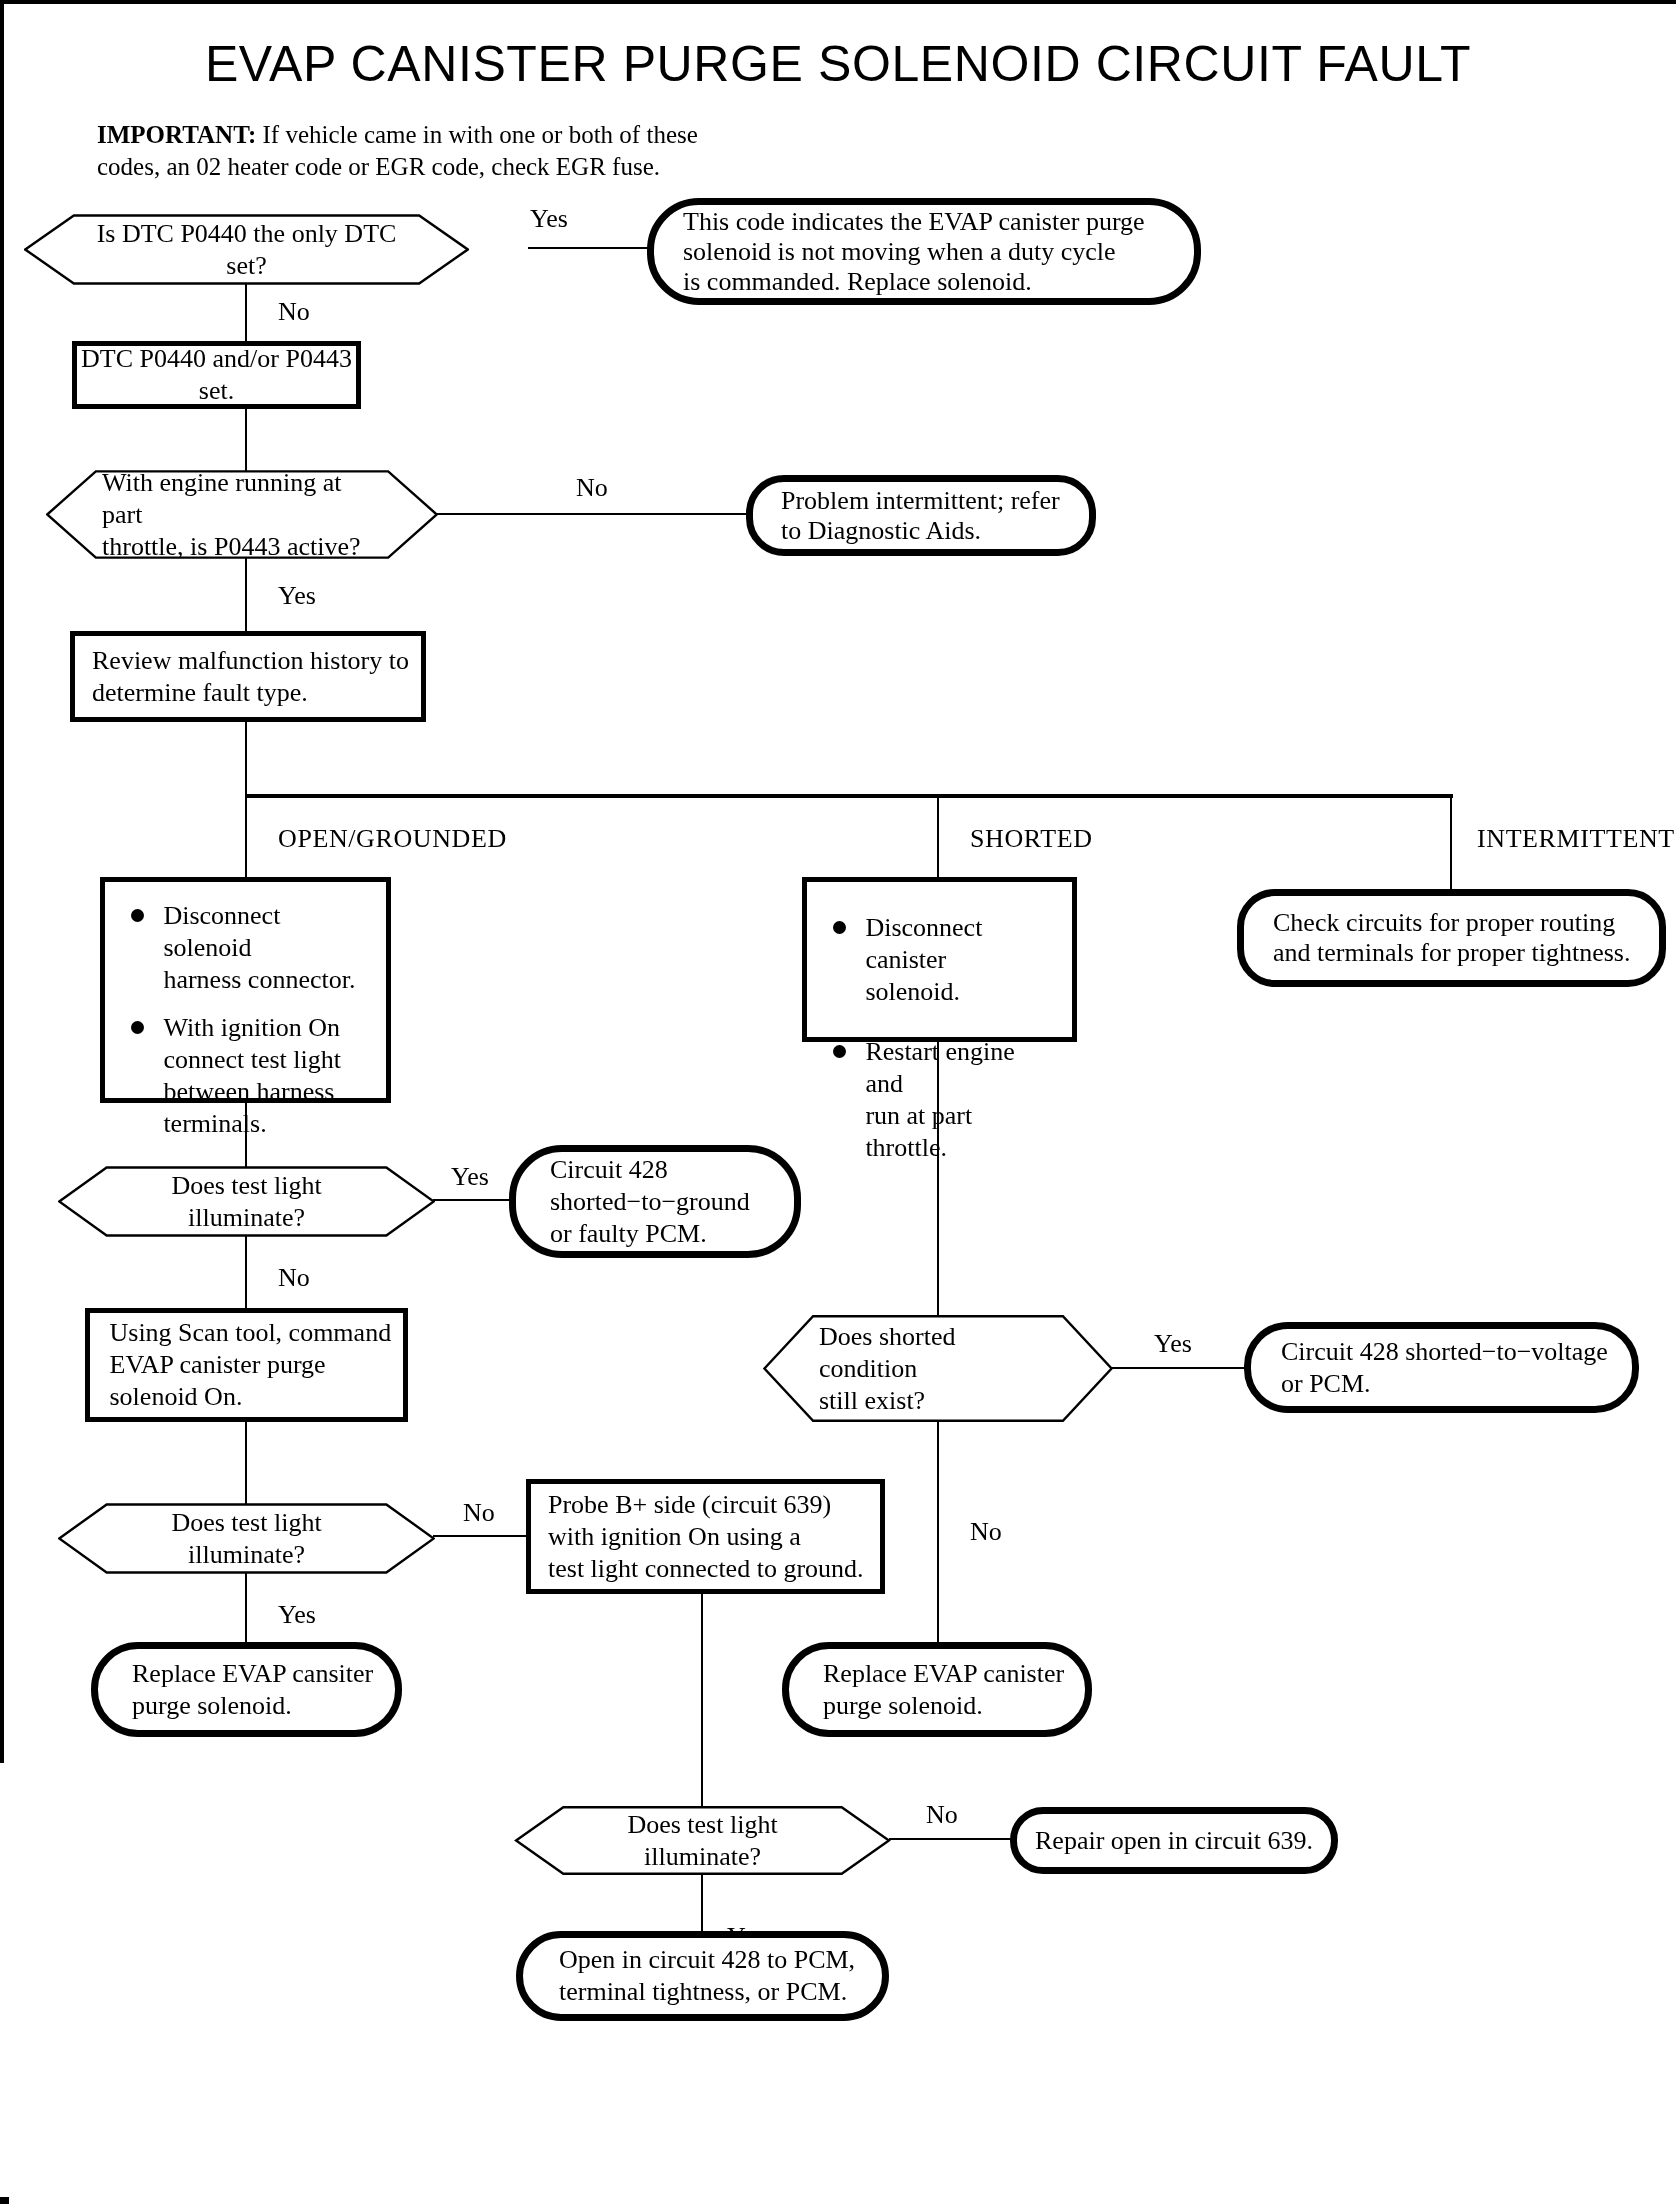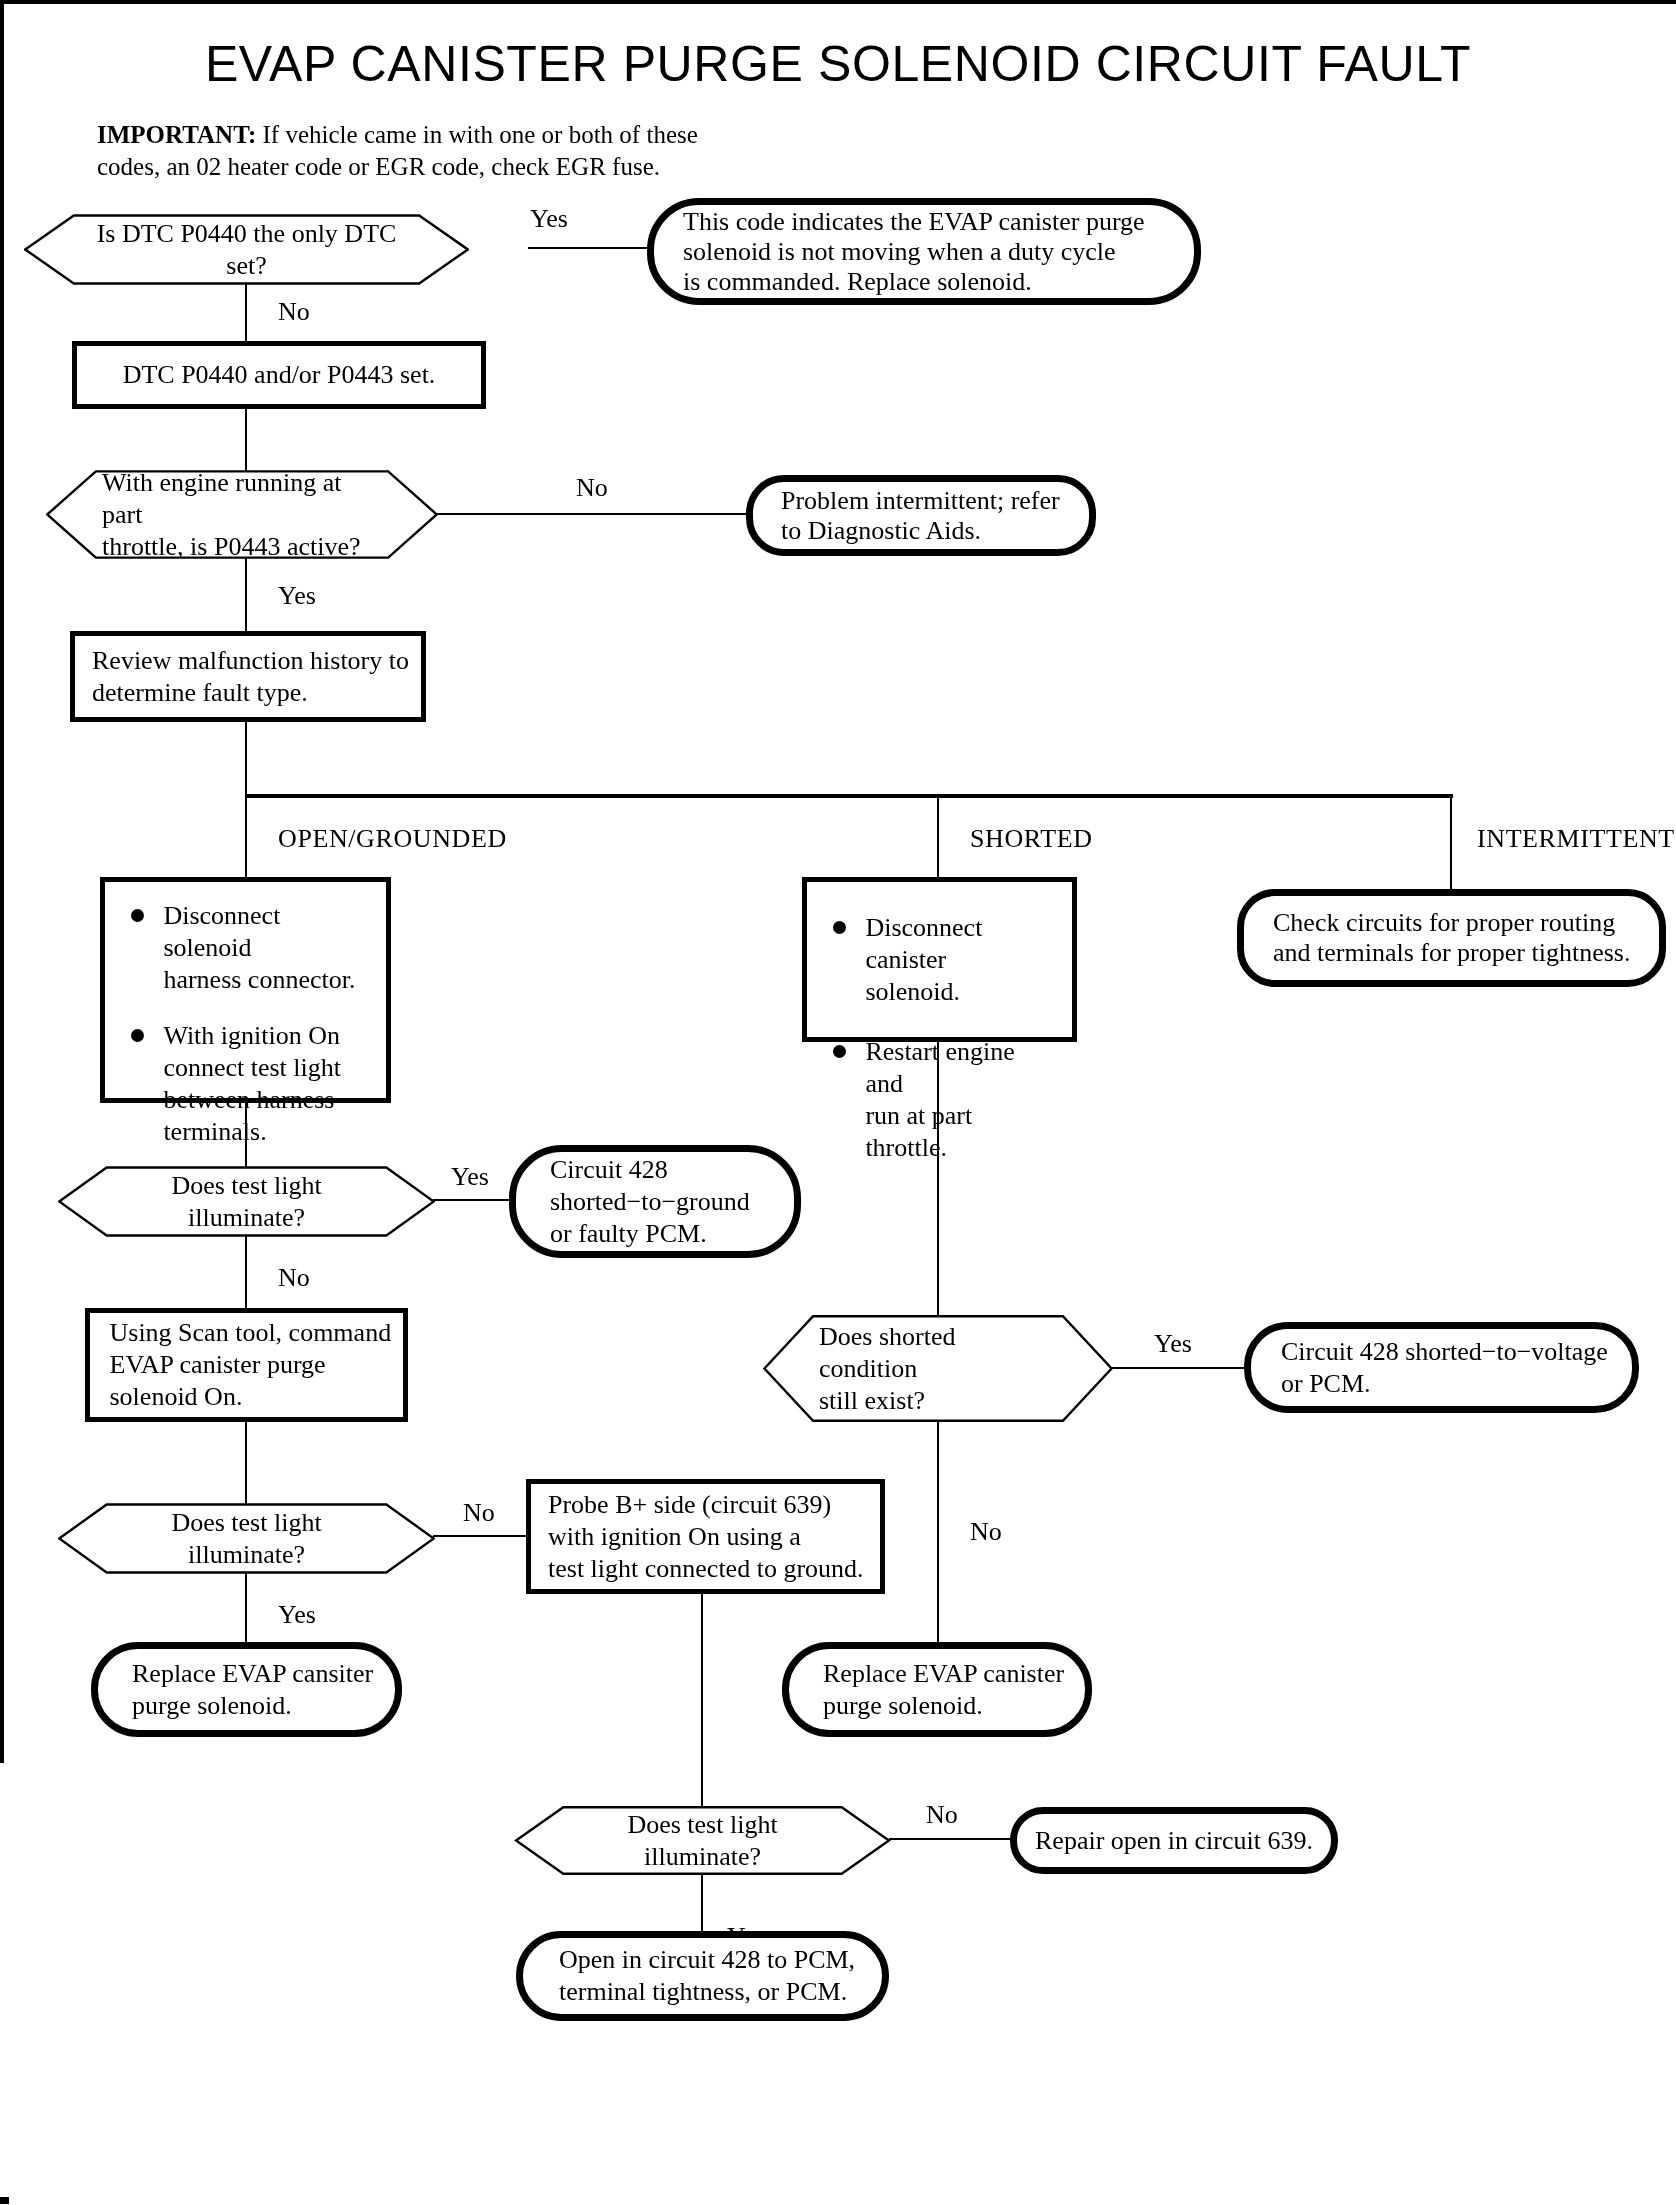--- a/index.html
+++ b/index.html
@@ -19,21 +19,21 @@
   .proc{position:absolute;background:#fff;border:5.5px solid #000;box-sizing:border-box;
         display:flex;align-items:center;justify-content:center;font-size:26px;line-height:32px;
         white-space:pre-line;text-align:center;}
   .proc.left{justify-content:flex-start;text-align:left;}
   .term{position:absolute;background:#fff;border:7.3px solid #000;box-sizing:border-box;
         border-radius:52px;display:flex;align-items:center;font-size:26px;line-height:32px;
         white-space:pre-line;text-align:left;}
   .term.center{justify-content:center;text-align:center;}
   .lbl{position:absolute;font-size:26px;}
   .branch-lbl{position:absolute;font-size:26px;letter-spacing:0.6px;}
-  .bullets{display:flex;flex-direction:column;gap:24px;padding:18px 14.6px 18px 25.5px;width:100%;
+  .bullets{display:flex;flex-direction:column;gap:16px;padding:18px 14.6px 18px 25.5px;width:100%;
            box-sizing:border-box;}
   .brow{display:flex;gap:19.5px;align-items:flex-start;text-align:left;}
   .dot{width:13.4px;height:13.4px;border-radius:50%;background:#000;flex:none;margin-top:9px;}
   .btxt{white-space:pre-line;font-size:26px;line-height:32px;}
 </style>
 </head>
 <body>
 
 <div id="page">
 
@@ -125,21 +125,21 @@
 still exist?</div>
   </div>
 
   <div class="hex" style="left:514px;top:1806px;width:377px;height:69px;">
     <svg width="377" height="69" viewBox="0 0 620 114">
         <polygon points="2,57 80,2 540,2 618,57 540,112 80,112" fill="#fff" stroke="#000" stroke-width="4"></polygon>
       </svg>
     <div class="txt">Does test light illuminate?</div>
   </div>
 
-  <div class="proc" style="left:72px;top:341px;width:414px;height:68px;">DTC P0440 and/or P0443 set.</div>
+  <div class="proc" style="left:72px;top:341px;width:289px;height:68px;">DTC P0440 and/or P0443 set.</div>
 
   <div class="proc left" style="left:70px;top:631px;width:356px;height:91px;padding-left:17px;">Review malfunction history to
 determine fault type.</div>
 
   <div class="proc" style="left:100px;top:877px;width:291px;height:226px;align-items:flex-start;">
     <div class="bullets">
       <div class="brow">
         <span class="dot"></span>
         <span class="btxt">Disconnect solenoid
 harness connector.</span>

